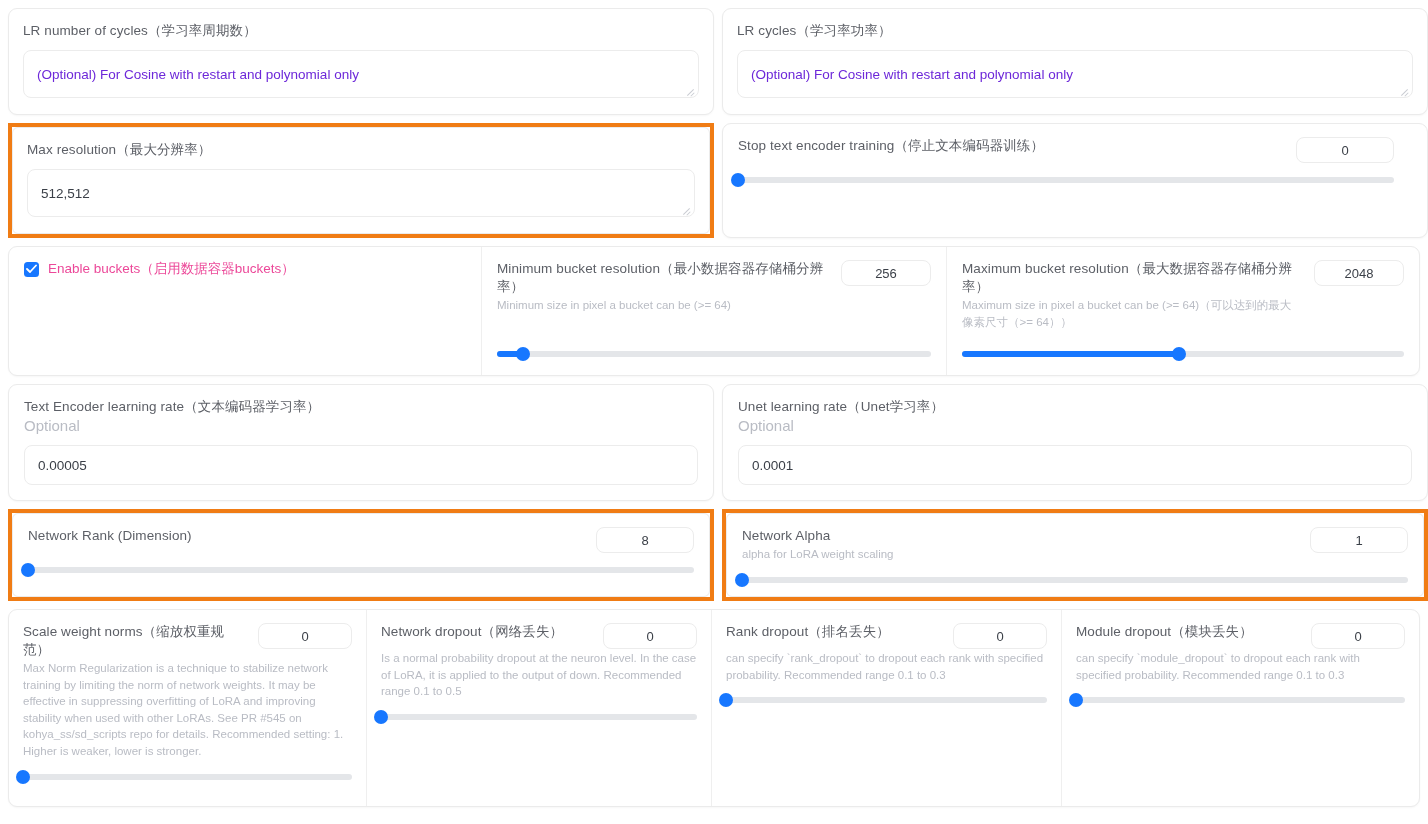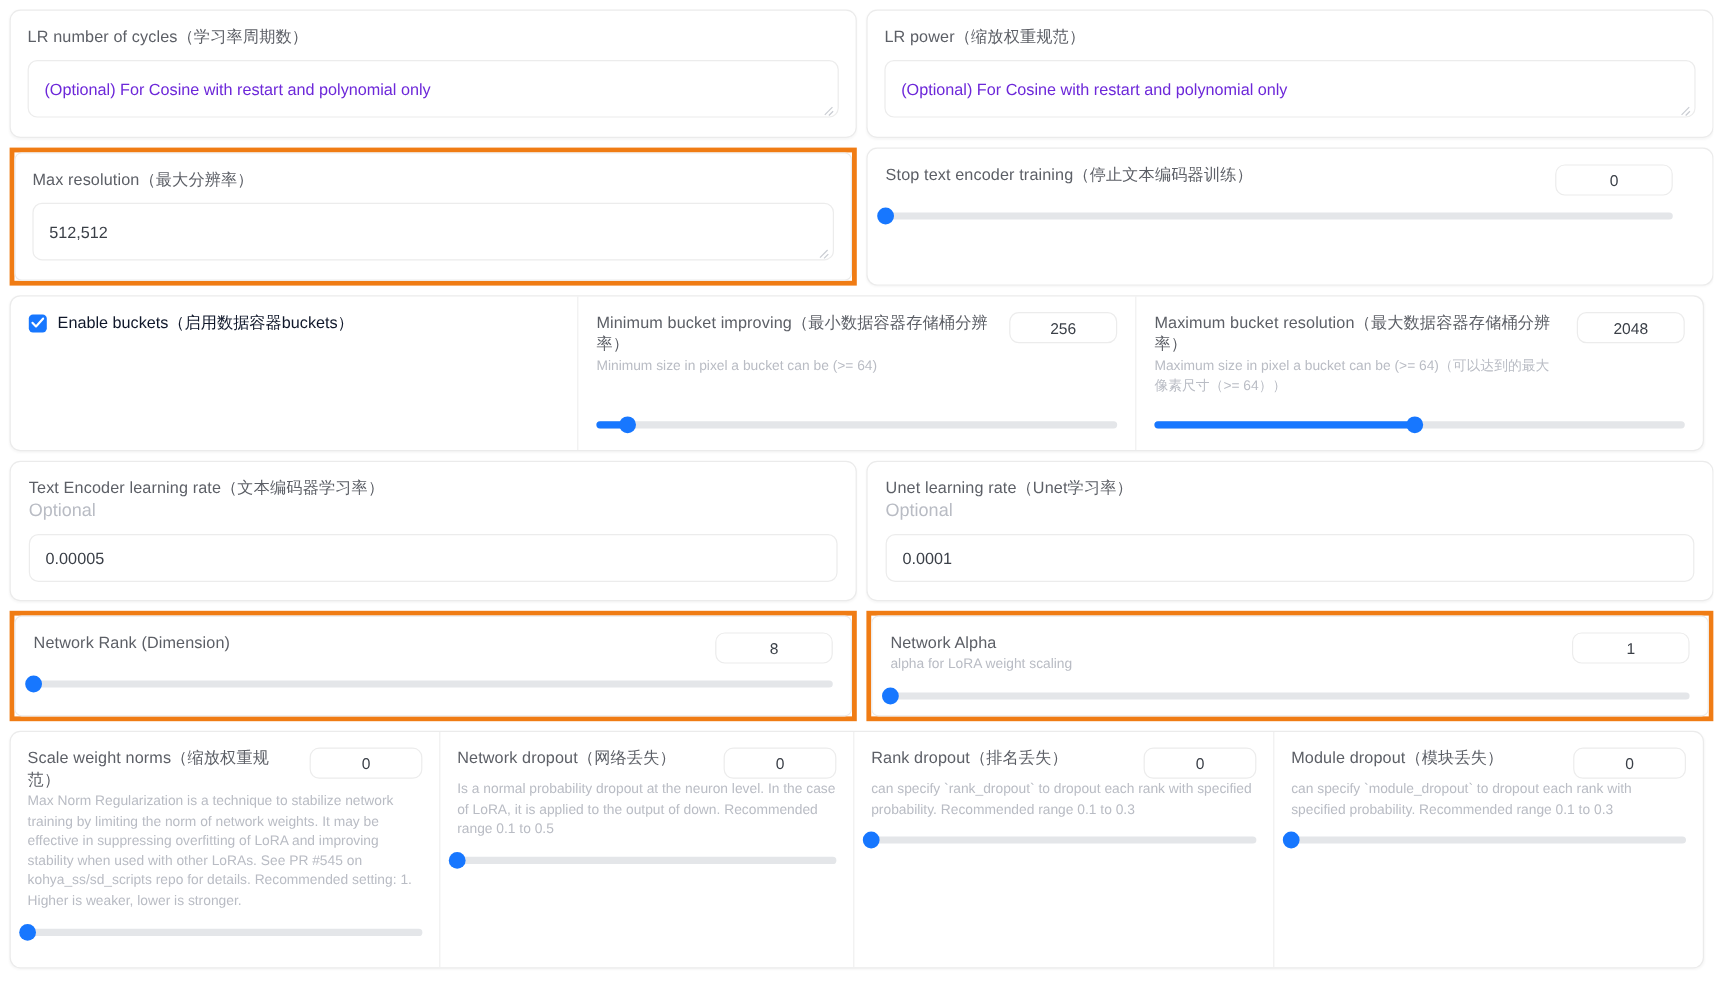--- a/index.html
+++ b/index.html
@@ -113,21 +113,21 @@
   .hdr { display: flex; align-items: flex-start; justify-content: space-between; gap: 12px; }
   .hdr-texts { min-width: 0; }
 
   
   .cbrow { display: flex; align-items: center; gap: 9px; }
   .cbox {
     width: 15px; height: 15px; border-radius: 3.5px;
     background: #1777ff; position: relative; flex: 0 0 15px;
   }
   .cbox svg { position: absolute; left: 2px; top: 2.5px; }
-  .cb-label { font-size: 13.5px; color: #0f172a; }
+  .cb-label { font-size: 13.5px; color: #ec4899; }
 
   
   .pad { padding: 13px 33px 14px 15px; }
 
   
   .buckets { display: flex; height: 128px; }
   .bk-col { padding: 13px 15px 12px 15px; }
   .bk-a { width: 473px; flex: 0 0 473px; border-right: 1px solid #efefef; }
   .bk-b { width: 465px; flex: 0 0 465px; border-right: 1px solid #efefef; position: relative; }
   .bk-c { flex: 1 1 auto; position: relative; }
@@ -169,21 +169,21 @@
         <div class="lbl">LR number of cycles（学习率周期数）</div>
         <div class="textarea">
           <span class="ph">(Optional) For Cosine with restart and polynomial only</span>
           <span class="resize"></span>
         </div>
       </div>
     </div>
 
     <div class="panel half">
       <div class="ta-wrap">
-        <div class="lbl">LR power（缩放权重规范）</div>
+        <div class="lbl">LR cycles（学习率功率）</div>
         <div class="textarea">
           <span class="ph">(Optional) For Cosine with restart and polynomial only</span>
           <span class="resize"></span>
         </div>
       </div>
     </div>
 
   </div>
 
   <div class="row">
@@ -229,21 +229,21 @@
                   <path d="M1 5 L4 8 L10 1.5" stroke="#ffffff" stroke-width="1.8" fill="none" stroke-linecap="round" stroke-linejoin="round"></path>
                 </svg>
             </span>
             <span class="cb-label">Enable buckets（启用数据容器buckets）</span>
           </div>
         </div>
 
         <div class="bk-col bk-b">
           <div class="hdr">
             <div class="hdr-texts">
-              <div class="lbl">Minimum bucket improving（最小数据容器存储桶分辨率）</div>
+              <div class="lbl">Minimum bucket resolution（最小数据容器存储桶分辨率）</div>
               <div class="desc">Minimum size in pixel a bucket can be (&gt;= 64)</div>
             </div>
             <div class="numbox wide">256</div>
           </div>
           <div class="slider">
             <div class="track"></div>
             <div class="fill" style="width:6%"></div>
             <div class="thumb" style="left:6%"></div>
           </div>
         </div>

